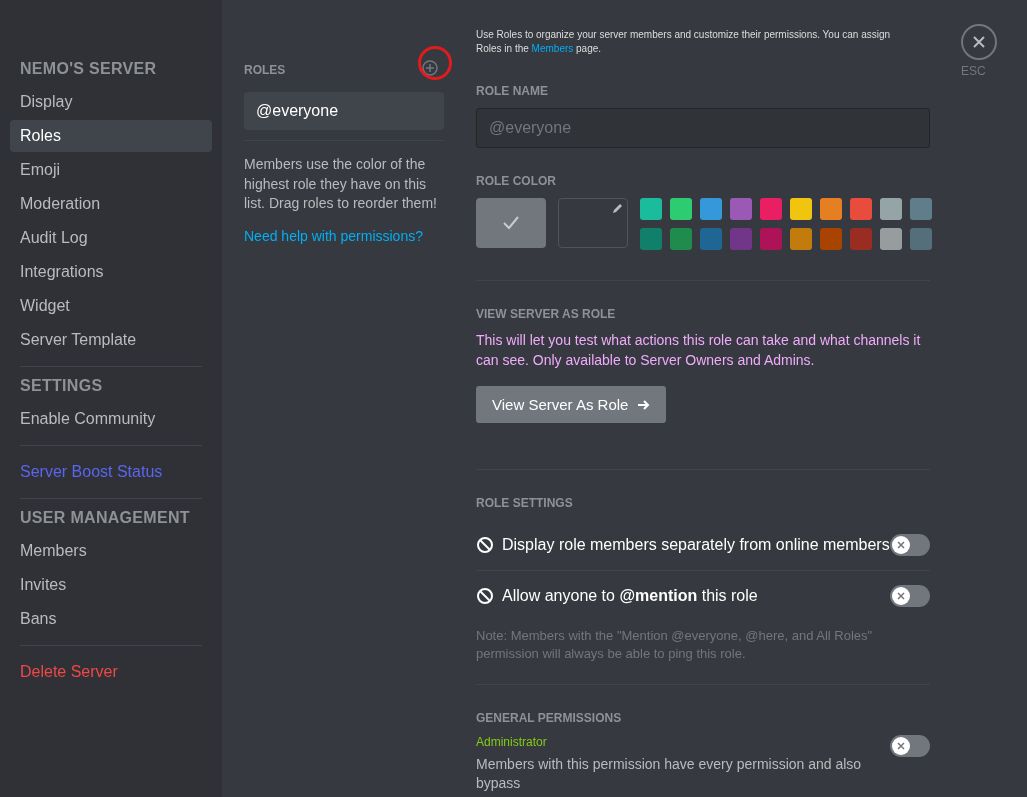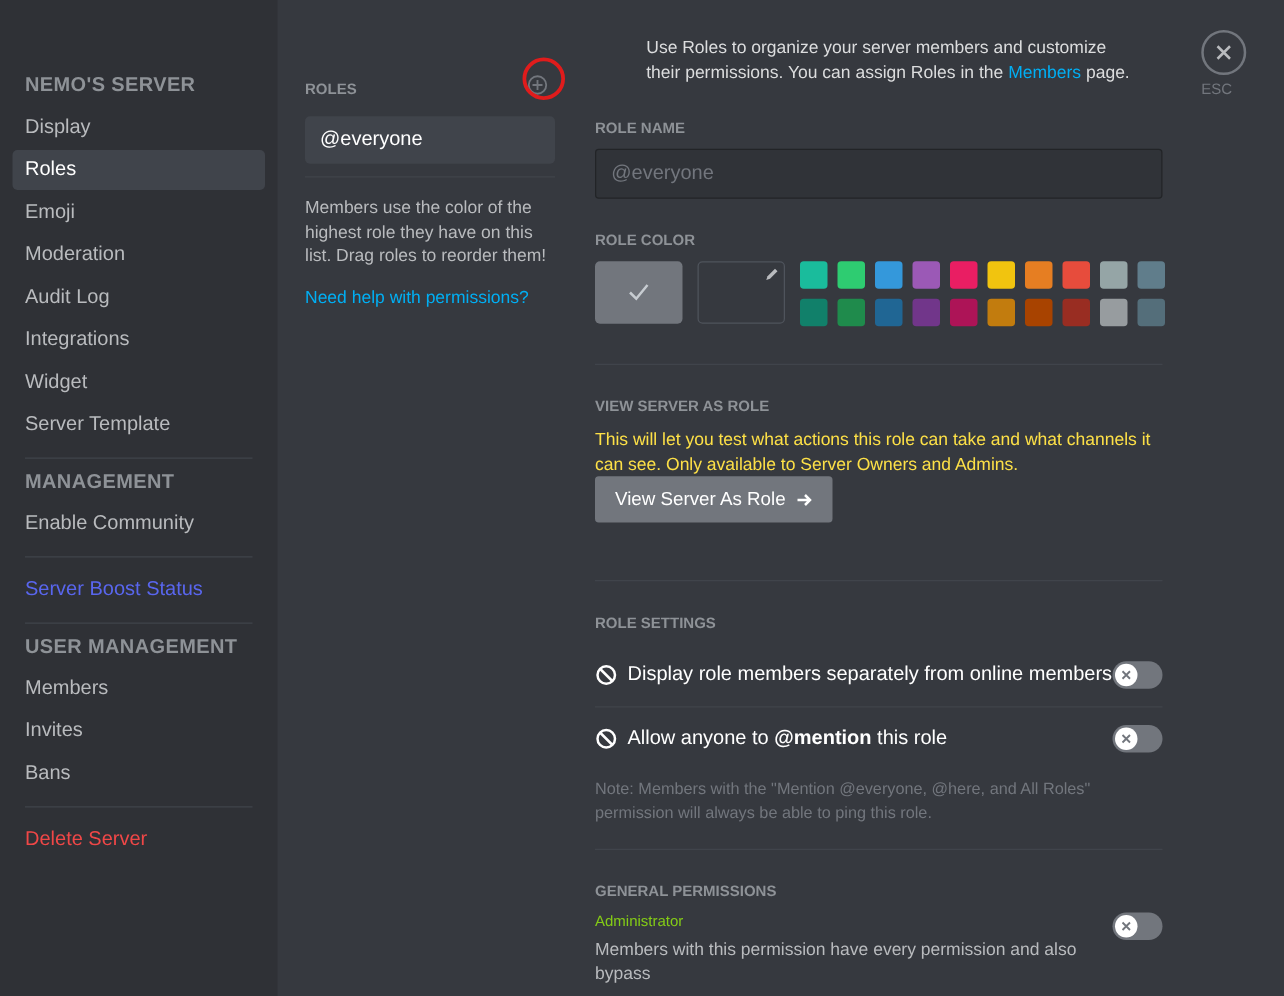--- a/index.html
+++ b/index.html
@@ -17,32 +17,32 @@
 .plus-icon { color:#72767d; cursor:pointer; }
 .red-circle { position:absolute; right:-8px; top:-14px; width:34px; height:34px; border:3px solid #e01c1c; border-radius:50%; pointer-events:none; }
 .role-item { background:#40444b; border-radius:4px; padding:10px 12px; color:#fff; font-size:16px; cursor:pointer; margin-bottom:4px; }
 .roles-divider { height:1px; background:#40444b; margin:10px 0 14px; }
 .roles-hint { color:#b9bbbe; font-size:14px; line-height:1.4; margin-bottom:14px; }
 .roles-help { color:#00aff4; font-size:14px; cursor:pointer; }
 .main { flex:1; padding:28px 30px 0 22px; overflow-y:auto; position:relative; }
 .esc-wrap { position:absolute; right:30px; top:24px; text-align:left; }
 .esc-btn { width:36px; height:36px; border:2px solid #72767d; border-radius:50%; display:flex; align-items:center; justify-content:center; color:#b9bbbe; cursor:pointer; margin:0 auto 4px; }
 .esc-label { font-size:12px; color:#72767d; }
-.intro { color:#dcddde; font-size:14px; line-height:1.4; padding-right:90px; margin-bottom:28px;margin-left:41px; }
+.intro { color:#dcddde; font-size:10px; line-height:1.4; padding-right:90px; margin-bottom:28px; }
 .intro a { color:#00aff4; text-decoration:none; }
 .section-label { font-size:12px; font-weight:700; color:#8e9297; margin-bottom:10px; }
 .text-input { width:100%; max-width:454px; background:#303338; border:1px solid #222427; border-radius:3px; padding:10px 12px; color:#72767d; font-size:16px; margin-bottom:26px; }
 .swatches-wrap { display:flex; gap:12px; margin-bottom:30px; }
 .big-swatch { width:70px; height:50px; background:#72767d; border-radius:4px; display:flex; align-items:center; justify-content:center; color:#c7ccd1; position:relative; }
 .picker-swatch { width:70px; height:50px; border:1px solid #4f545c; border-radius:4px; position:relative; }
 .picker-swatch svg { position:absolute; right:4px; top:4px; }
 .small-grid { display:grid; grid-template-columns:repeat(10,22px); grid-template-rows:22px 22px; gap:8px 8px; }
 .small-swatch { width:22px; height:22px; border-radius:3px; cursor:pointer; }
 .hr { border:none; border-top:1px solid #40444b; margin:0 0 26px; max-width:454px; }
-.view-desc { color:#fde047; font-size:14px; line-height:1.4; max-width:454px; }
+.view-desc { color:#f0abfc; font-size:14px; line-height:1.4; max-width:454px; margin-bottom:16px; }
 .view-btn { background:#72767d; border:none; color:#fff; font-size:15px; padding:10px 16px; border-radius:3px; cursor:pointer; display:inline-flex; align-items:center; gap:8px; margin-bottom:46px; }
 .setting-row { display:flex; justify-content:space-between; max-width:454px; padding:14px 0; border-bottom:1px solid #40444b; }
 .setting-row:last-of-type { border-bottom:none; }
 .setting-text { flex:1; }
 .setting-title { color:#fff; font-size:16px; display:flex; align-items:center; gap:8px; }
 .setting-note { color:#72767d; font-size:13px; line-height:1.4; max-width:454px; margin-top:6px; margin-bottom:20px; }
 .toggle { width:40px; height:22px; background:#72767d; border-radius:11px; position:relative; cursor:pointer; flex-shrink:0; }
 .toggle-knob { width:18px; height:18px; background:#fff; border-radius:50%; position:absolute; top:2px; left:2px; display:flex; align-items:center; justify-content:center; }
 .toggle-knob svg { width:10px; height:10px; }
 .perm-title { color:#84cc16; font-size:12px; font-weight:500; margin-bottom:6px; }
@@ -57,21 +57,21 @@
   <div class="sidebar-header">NEMO'S SERVER</div>
   <div class="sidebar-item">Display</div>
   <div class="sidebar-item active">Roles</div>
   <div class="sidebar-item">Emoji</div>
   <div class="sidebar-item">Moderation</div>
   <div class="sidebar-item">Audit Log</div>
   <div class="sidebar-item">Integrations</div>
   <div class="sidebar-item">Widget</div>
   <div class="sidebar-item">Server Template</div>
   <div class="sidebar-divider"></div>
-  <div class="sidebar-header">MANAGEMENT</div>
+  <div class="sidebar-header">SETTINGS</div>
   <div class="sidebar-item">Enable Community</div>
   <div class="sidebar-divider"></div>
   <div class="sidebar-item boost">Server Boost Status</div>
   <div class="sidebar-divider"></div>
   <div class="sidebar-header">USER MANAGEMENT</div>
   <div class="sidebar-item">Members</div>
   <div class="sidebar-item">Invites</div>
   <div class="sidebar-item">Bans</div>
   <div class="sidebar-divider"></div>
   <div class="sidebar-item delete">Delete Server</div>

